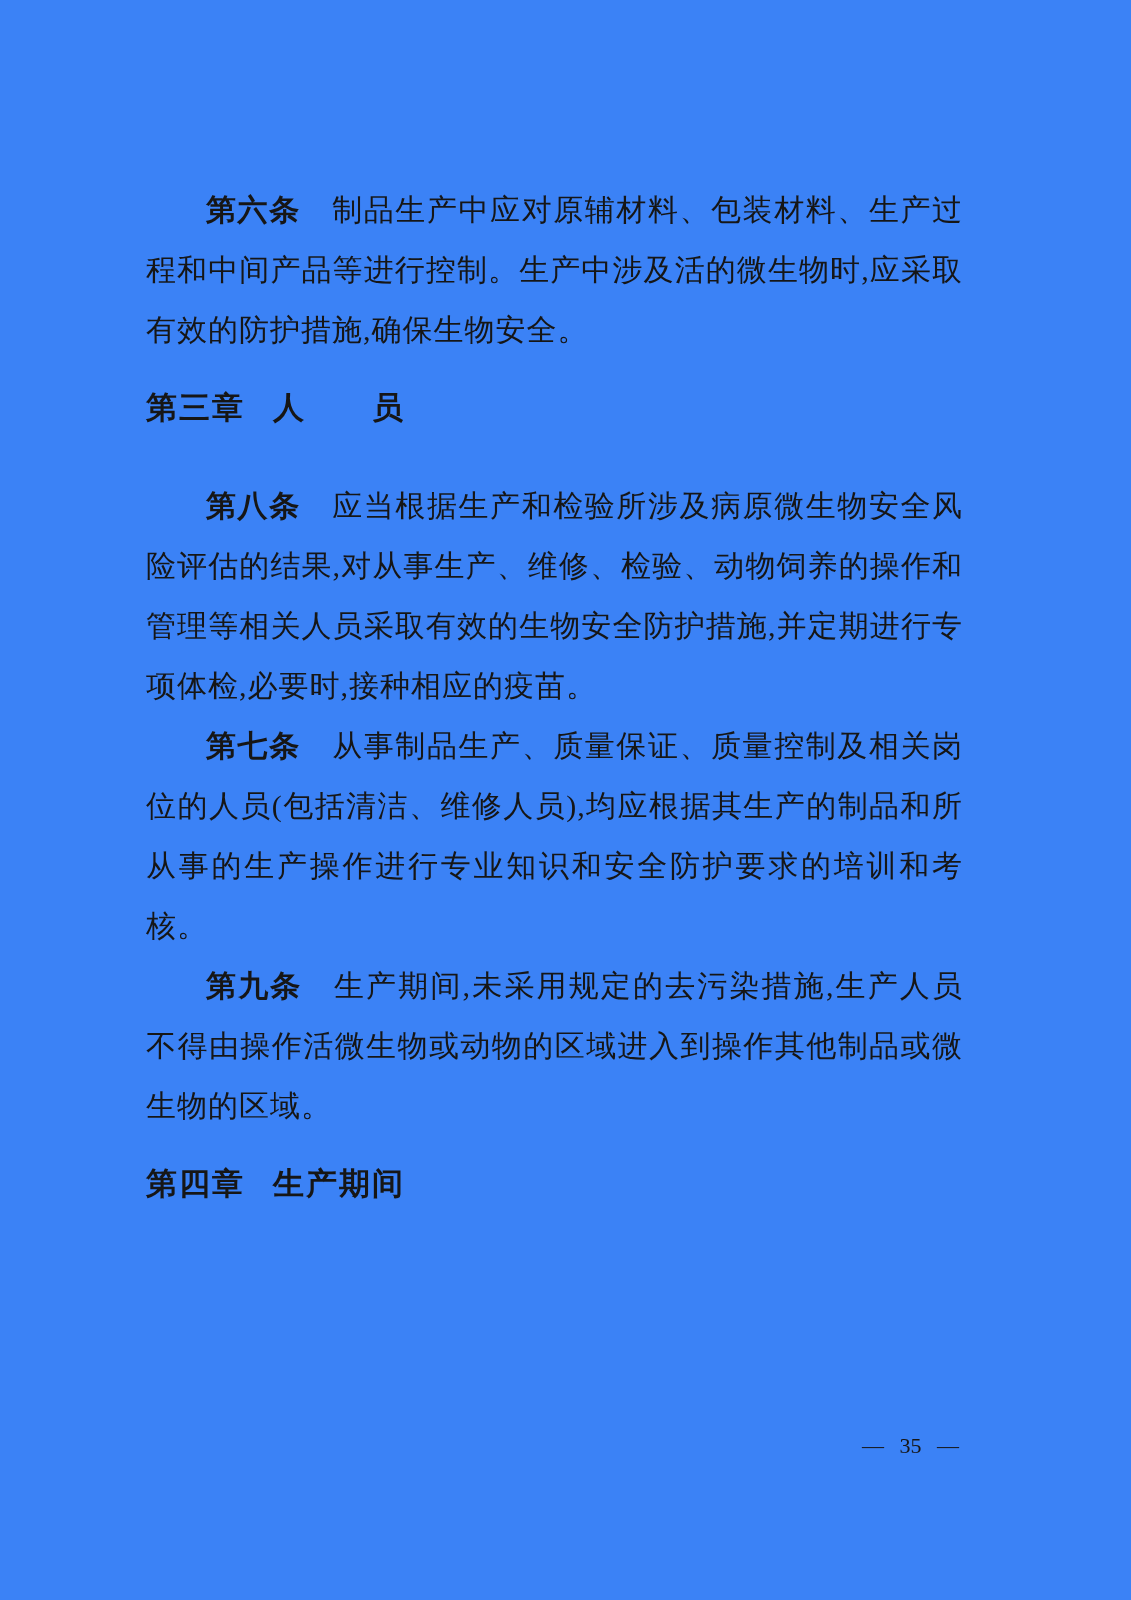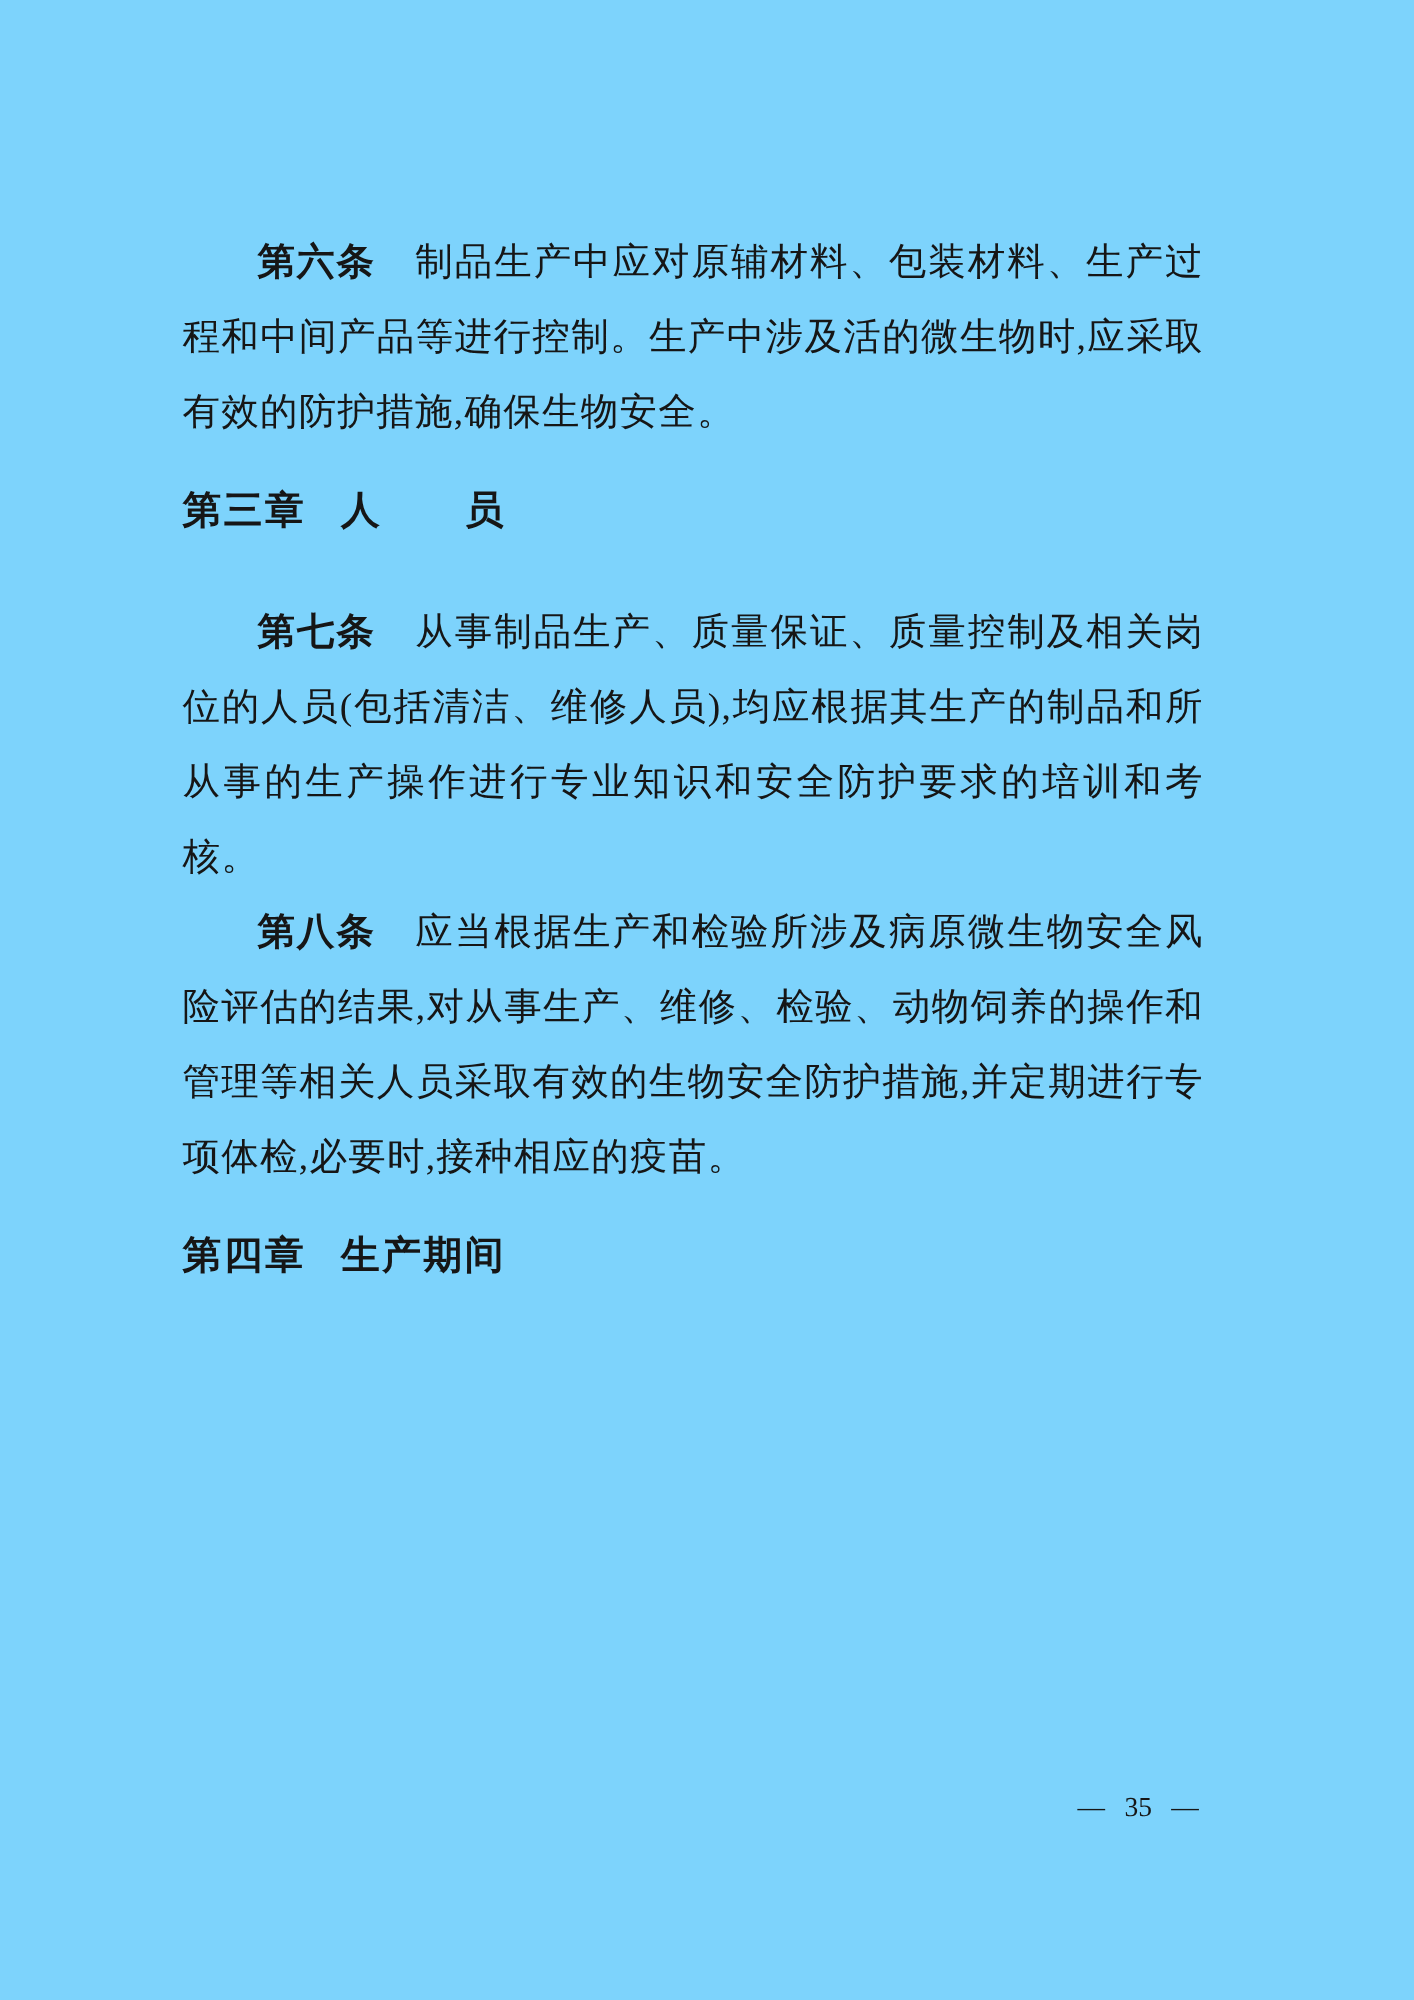--- a/index.html
+++ b/index.html
@@ -1,21 +1,21 @@
 <!DOCTYPE html>
 <html><head>
 <meta charset="utf-8">
 <style>
   html, body { margin: 0; padding: 0; background: #e8e8e8; }
   .page {
     position: relative;
     width: 1131px;
     height: 1600px;
     margin: 0 auto;
-    background: #7dd3fc;
+    background: #3b82f6;
     color: #161616;
     font-family: "Liberation Serif", "DejaVu Serif", serif;
     overflow: hidden;
   }
   .doc-body {
     position: absolute;
     left: 146px;
     right: 168px;
     top: 180px;
   }
@@ -52,18 +52,19 @@
     color: #161616;
   }
 </style>
 </head>
 <body>
 
 <div class="page">
   <div class="doc-body">
       <p class="article"><span class="article-label">第六条</span><span class="article-text">制品生产中应对原辅材料、包装材料、生产过程和中间产品等进行控制。生产中涉及活的微生物时,应采取有效的防护措施,确保生物安全。</span></p>
       <div class="chapter-heading"><span class="chapter-label">第三章</span><span class="chapter-title">人　　员</span></div>
+      <p class="article"><span class="article-label">第八条</span><span class="article-text">应当根据生产和检验所涉及病原微生物安全风险评估的结果,对从事生产、维修、检验、动物饲养的操作和管理等相关人员采取有效的生物安全防护措施,并定期进行专项体检,必要时,接种相应的疫苗。</span></p>
       <p class="article"><span class="article-label">第七条</span><span class="article-text">从事制品生产、质量保证、质量控制及相关岗位的人员(包括清洁、维修人员),均应根据其生产的制品和所从事的生产操作进行专业知识和安全防护要求的培训和考核。</span></p>
-      <p class="article"><span class="article-label">第八条</span><span class="article-text">应当根据生产和检验所涉及病原微生物安全风险评估的结果,对从事生产、维修、检验、动物饲养的操作和管理等相关人员采取有效的生物安全防护措施,并定期进行专项体检,必要时,接种相应的疫苗。</span></p>
+      <p class="article"><span class="article-label">第九条</span><span class="article-text">生产期间,未采用规定的去污染措施,生产人员不得由操作活微生物或动物的区域进入到操作其他制品或微生物的区域。</span></p>
       <div class="chapter-heading"><span class="chapter-label">第四章</span><span class="chapter-title">生产期间</span></div>
     </div>
   <div class="footer-pagenum">— 35 —</div>
 </div>
 
 </body></html>

